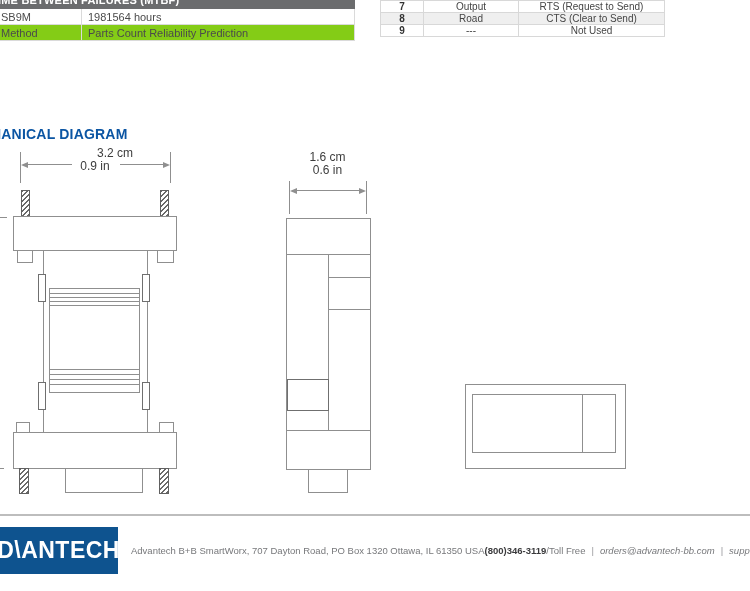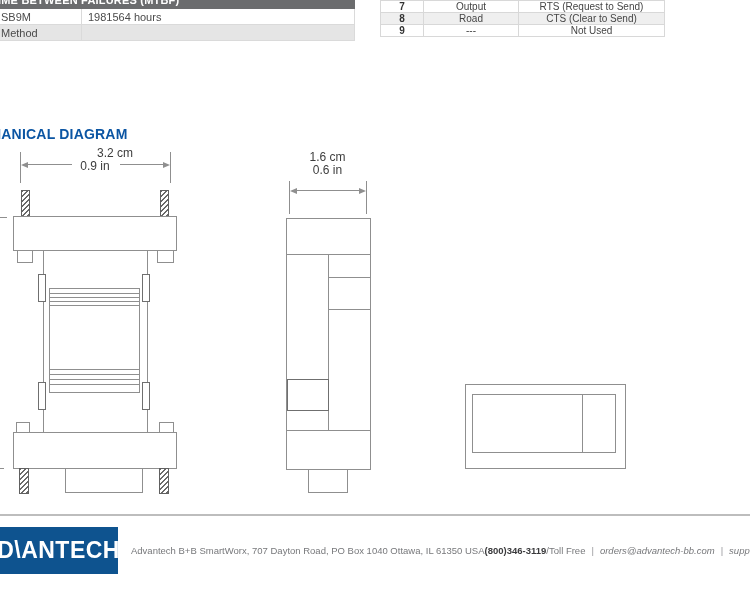--- a/index.html
+++ b/index.html
@@ -12,21 +12,21 @@
   .mtbf { position:absolute; left:0; top:0; width:355px; }
   .mtbf-header { height:9px; background:#6B6C6E; overflow:hidden; }
   .mtbf-header span {
     display:block; color:#ffffff; font-weight:bold; font-size:11px;
     line-height:15px; margin-top:-7px; margin-left:-2px; letter-spacing:0.2px;
   }
   .mtbf-row {
     display:flex; height:15px; border-bottom:1px solid #DADADA;
     border-right:1px solid #DADADA; font-size:11px; color:#4B4B4B;
   }
-  .mtbf-row.alt { background:#e5e5e5; }
+  .mtbf-row.alt { background:#84cc16; }
   .mtbf-label { width:80px; border-right:1px solid #DADADA; display:flex; align-items:center; padding-left:1px; }
   .mtbf-value { flex:1; display:flex; align-items:center; padding-left:6px; }
 
   
   .pinout {
     position:absolute; left:380px; top:0; width:283px;
     border:1px solid #D8D8D8; border-bottom:none; font-size:10px; color:#454545;
   }
   .pinout-row { display:flex; height:11px; border-bottom:1px solid #D8D8D8; }
   .pinout-row.alt { background:#EFEFEF; }
@@ -80,20 +80,21 @@
   <div class="mtbf">
     <div class="mtbf-header">
       <span>IME BETWEEN FAILURES (MTBF)</span>
     </div>
     <div class="mtbf-row">
       <div class="mtbf-label">SB9M</div>
       <div class="mtbf-value">1981564 hours</div>
     </div>
     <div class="mtbf-row alt">
       <div class="mtbf-label">Method</div>
+      <div class="mtbf-value">Parts Count Reliability Prediction</div>
     </div>
   </div>
 
   <div class="pinout">
     <div class="pinout-row">
       <div class="cell-pin">7</div>
       <div class="cell-dir">Output</div>
       <div class="cell-sig">RTS (Request to Send)</div>
     </div>
     <div class="pinout-row alt">
@@ -183,21 +184,21 @@
     <div class="rc" style="left:465px;top:384px;width:161px;height:85px;"></div>
     <div class="rc" style="left:472px;top:394px;width:144px;height:59px;"></div>
     <div class="ln" style="left:582px;top:395px;width:1px;height:57px;"></div>
   </div>
 
   <div class="footer-rule"></div>
   <div class="logo">
     <span>AD\ANTECH</span>
   </div>
   <div class="footer-line">
-    <span>Advantech B+B SmartWorx, 707 Dayton Road, PO Box 1040 Ottawa, IL 61350 USA</span>
+    <span>Advantech B+B SmartWorx, 707 Dayton Road, PO Box 1320 Ottawa, IL 61350 USA</span>
     <span class="phone">(800)346-3119</span>
     <span>/Toll Free</span>
     <span class="sep">|</span>
     <span class="email">orders@advantech-bb.com</span>
     <span class="sep">|</span>
     <span class="email">support@advantech-bb.com</span>
   </div>
 
 </div>
 

